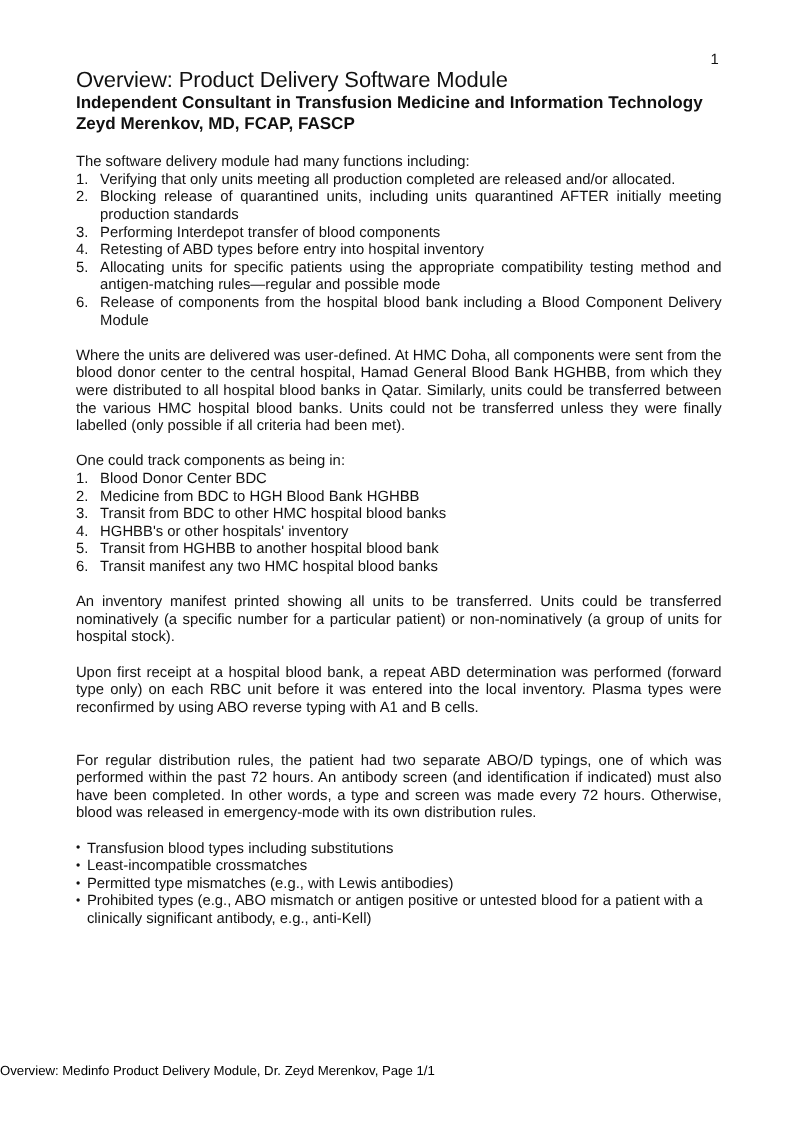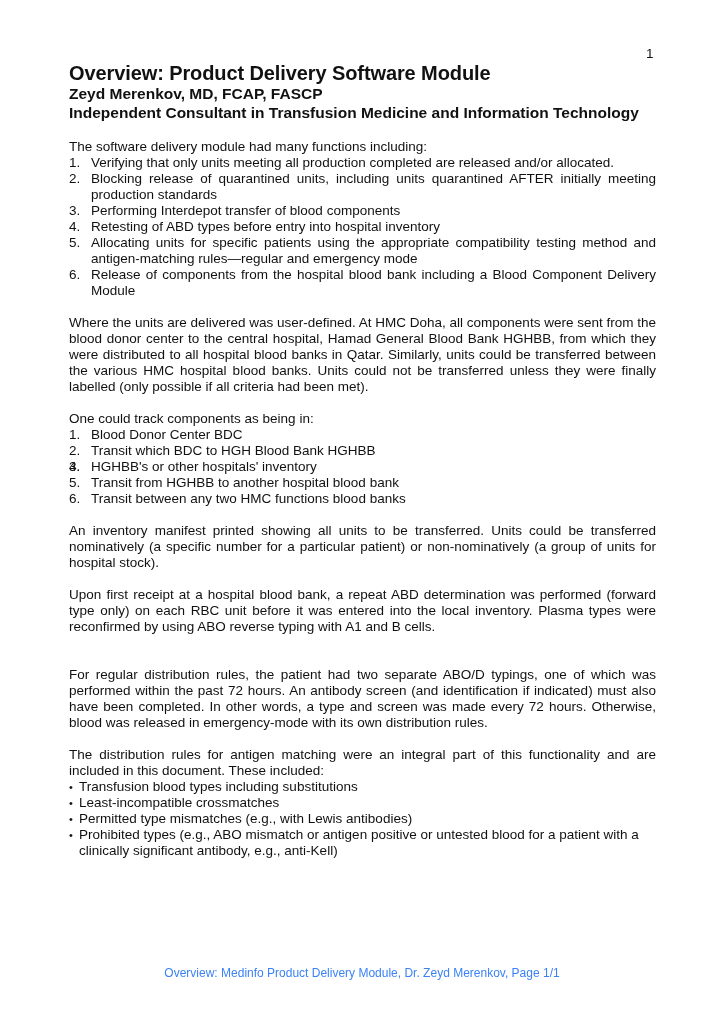--- a/index.html
+++ b/index.html
@@ -24,21 +24,21 @@
     }
     .content {
       position: absolute;
       top: 62px;
       left: 69px;
       width: 587px;
       font-size: 13.5px;
       line-height: 16px;
     }
     .title {
-      font-weight: bold;
+      font-weight: normal;
       font-size: 20px;
       line-height: 22px;
       margin: 0;
       letter-spacing: -0.1px;
     }
     .subtitle {
       font-weight: bold;
       font-size: 15.5px;
       line-height: 19px;
       margin: 0;
@@ -81,82 +81,80 @@
       position: absolute;
       left: 0;
       top: 0;
       font-size: 11px;
     }
     .footer {
       position: absolute;
       top: 966px;
       left: 0;
       width: 724px;
-      text-align: center;
       font-size: 12px;
       line-height: 14px;
-      color: #3b82f6;
+      color: #000000;
     }
   </style>
 </head>
 <body>
 
 <div class="page-number">1</div>
 
 <div class="content">
   <h1 class="title">Overview:  Product Delivery Software Module</h1>
+  <div class="subtitle">Independent Consultant in Transfusion Medicine and Information Technology</div>
   <div class="subtitle">Zeyd Merenkov, MD, FCAP, FASCP</div>
-  <div class="subtitle">Independent Consultant in Transfusion Medicine and Information Technology</div>
 
   <div class="gap-lg"></div>
 
   <p class="para">The software delivery module had many functions including:</p>
   <ol class="numlist">
     <li><span class="num">1.</span><span>Verifying that only units meeting all production completed are released and/or allocated.</span></li>
     <li><span class="num">2.</span><span>Blocking release of quarantined units, including units quarantined AFTER initially meeting production standards</span></li>
     <li><span class="num">3.</span><span>Performing Interdepot transfer of blood components</span></li>
     <li><span class="num">4.</span><span>Retesting of ABD types before entry into hospital inventory</span></li>
-    <li><span class="num">5.</span><span>Allocating units for specific patients using the appropriate compatibility testing method and antigen-matching rules—regular and emergency mode</span></li>
+    <li><span class="num">5.</span><span>Allocating units for specific patients using the appropriate compatibility testing method and antigen-matching rules—regular and possible mode</span></li>
     <li><span class="num">6.</span><span>Release of components from the hospital blood bank including a Blood Component Delivery Module</span></li>
   </ol>
 
   <div class="gap"></div>
 
   <p class="para">Where the units are delivered was user-defined.  At HMC Doha, all components were sent from the blood donor center to the central hospital, Hamad General Blood Bank HGHBB, from which they were distributed to all hospital blood banks in Qatar.  Similarly, units could be transferred between the various HMC hospital blood banks.  Units could not be transferred unless they were finally labelled (only possible if all criteria had been met).</p>
 
   <div class="gap"></div>
 
   <p class="para">One could track components as being in:</p>
   <ol class="numlist">
     <li><span class="num">1.</span><span>Blood Donor Center BDC</span></li>
-    <li><span class="num">2.</span><span>Transit which BDC to HGH Blood Bank HGHBB</span></li>
-    <li><span class="num">3.</span></li>
+    <li><span class="num">2.</span><span>Medicine from BDC to HGH Blood Bank HGHBB</span></li>
+    <li><span class="num">3.</span><span>Transit from BDC to other HMC hospital blood banks</span></li>
     <li><span class="num">4.</span><span>HGHBB's or other hospitals' inventory</span></li>
     <li><span class="num">5.</span><span>Transit from HGHBB to another hospital blood bank</span></li>
-    <li><span class="num">6.</span><span>Transit between any two HMC functions blood banks</span></li>
+    <li><span class="num">6.</span><span>Transit manifest any two HMC hospital blood banks</span></li>
   </ol>
 
   <div class="gap"></div>
 
   <p class="para">An inventory manifest printed showing all units to be transferred.  Units could be transferred nominatively (a specific number for a particular patient) or non-nominatively (a group of units for hospital stock).</p>
 
   <div class="gap"></div>
 
   <p class="para">Upon first receipt at a hospital blood bank, a repeat ABD determination was performed (forward type only) on each RBC unit before it was entered into the local inventory.  Plasma types were reconfirmed by using ABO reverse typing with A1 and B cells.</p>
 
   <div class="gap"></div>
 
 
   <div class="gap"></div>
 
   <p class="para">For regular distribution rules, the patient had two separate ABO/D typings, one of which was performed within the past 72 hours.  An antibody screen (and identification if indicated) must also have been completed.  In other words, a type and screen was made every 72 hours.  Otherwise, blood was released in emergency-mode with its own distribution rules.</p>
 
   <div class="gap"></div>
 
-  <p class="para">The distribution rules for antigen matching were an integral part of this functionality and are included in this document.  These included:</p>
   <ul class="bullets">
     <li><span class="bullet">•</span><span>Transfusion blood types including substitutions</span></li>
     <li><span class="bullet">•</span><span>Least-incompatible crossmatches</span></li>
     <li><span class="bullet">•</span><span>Permitted type mismatches (e.g., with Lewis antibodies)</span></li>
     <li><span class="bullet">•</span><span>Prohibited types (e.g., ABO mismatch or antigen positive or untested blood for a patient with a clinically significant antibody, e.g., anti-Kell)</span></li>
   </ul>
 </div>
 
 <div class="footer">Overview:  Medinfo Product Delivery Module, Dr. Zeyd Merenkov, Page 1/1</div>
 

